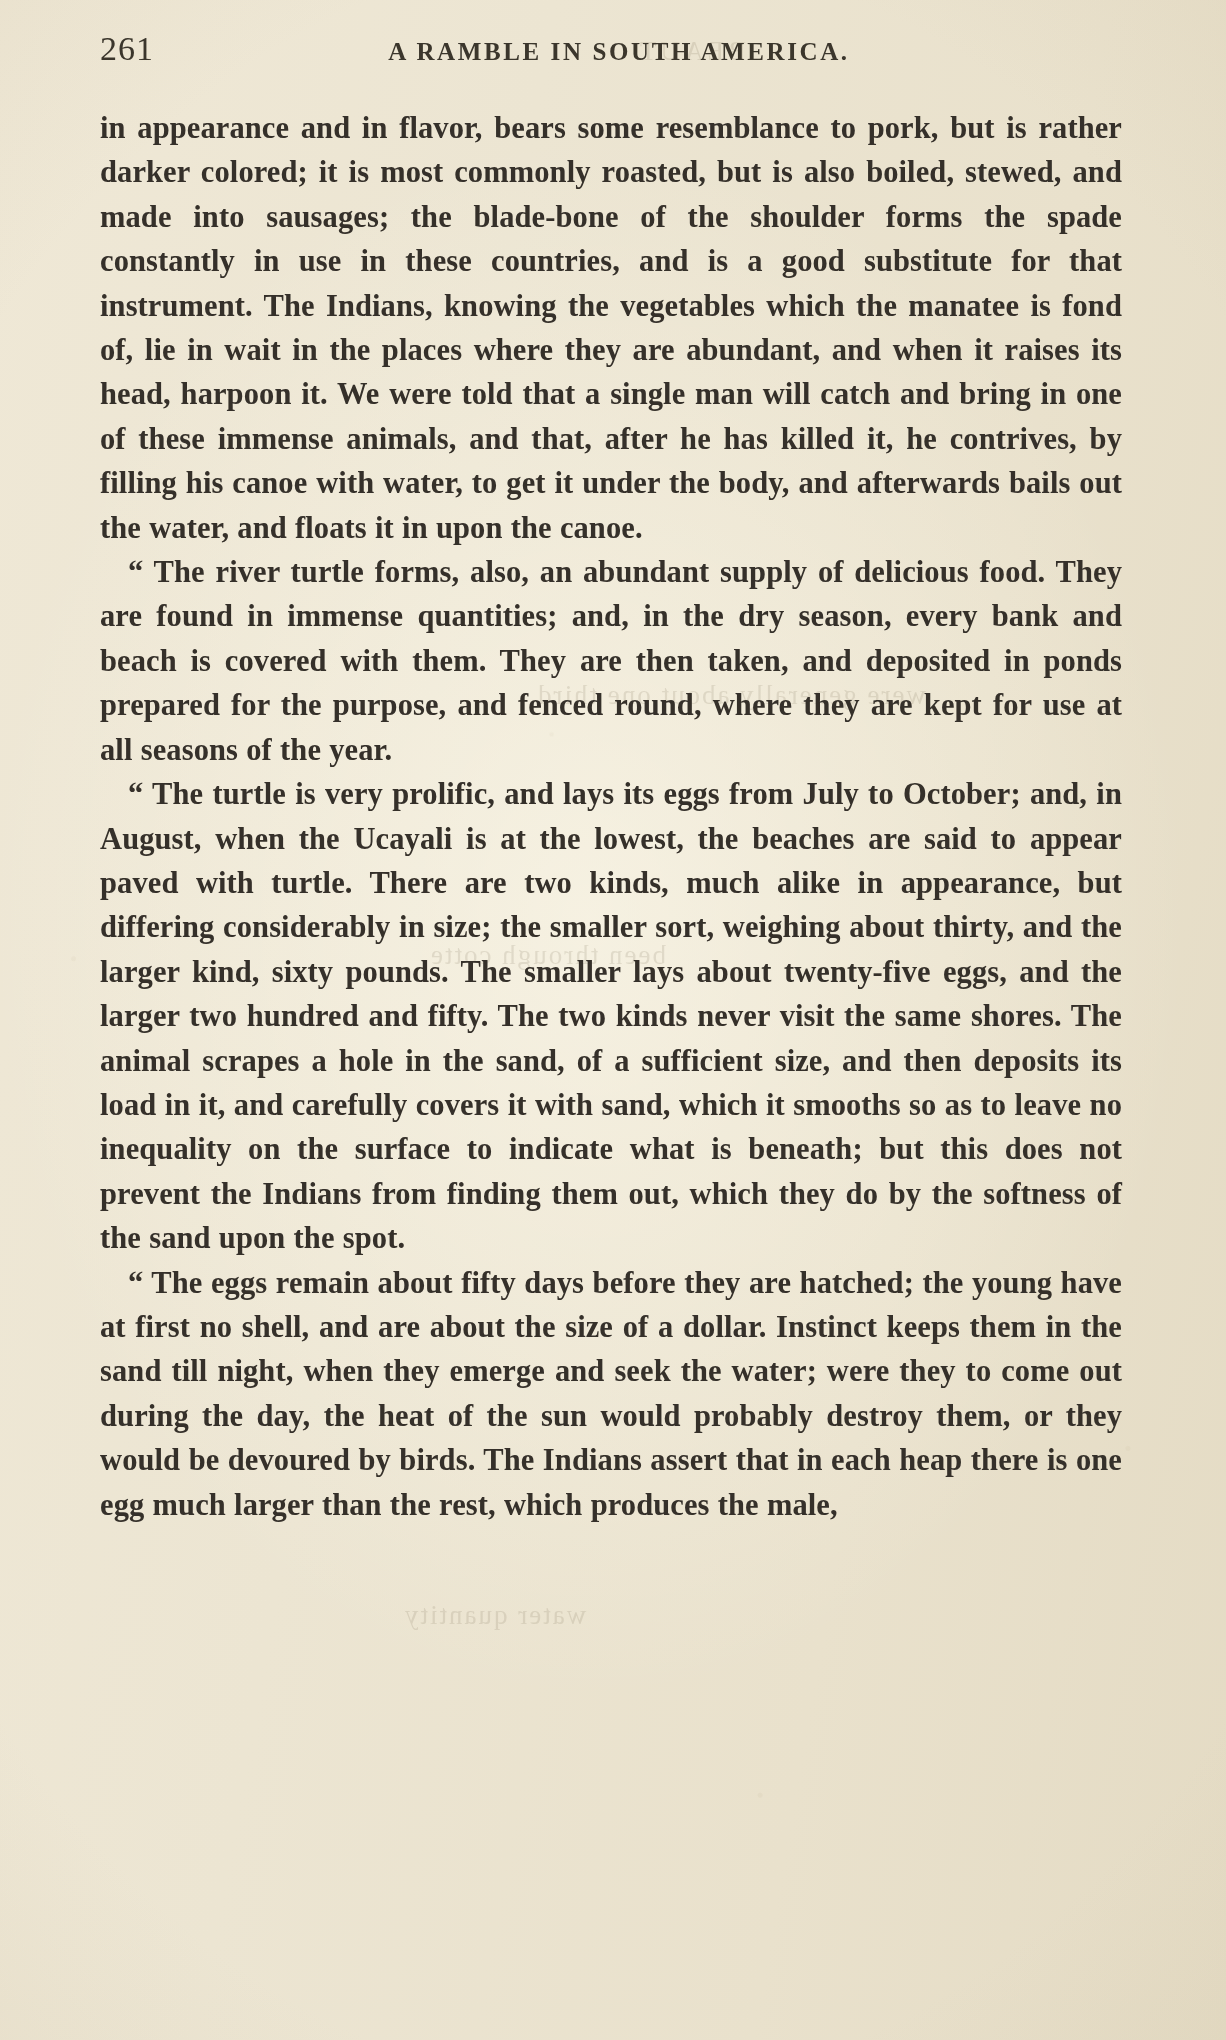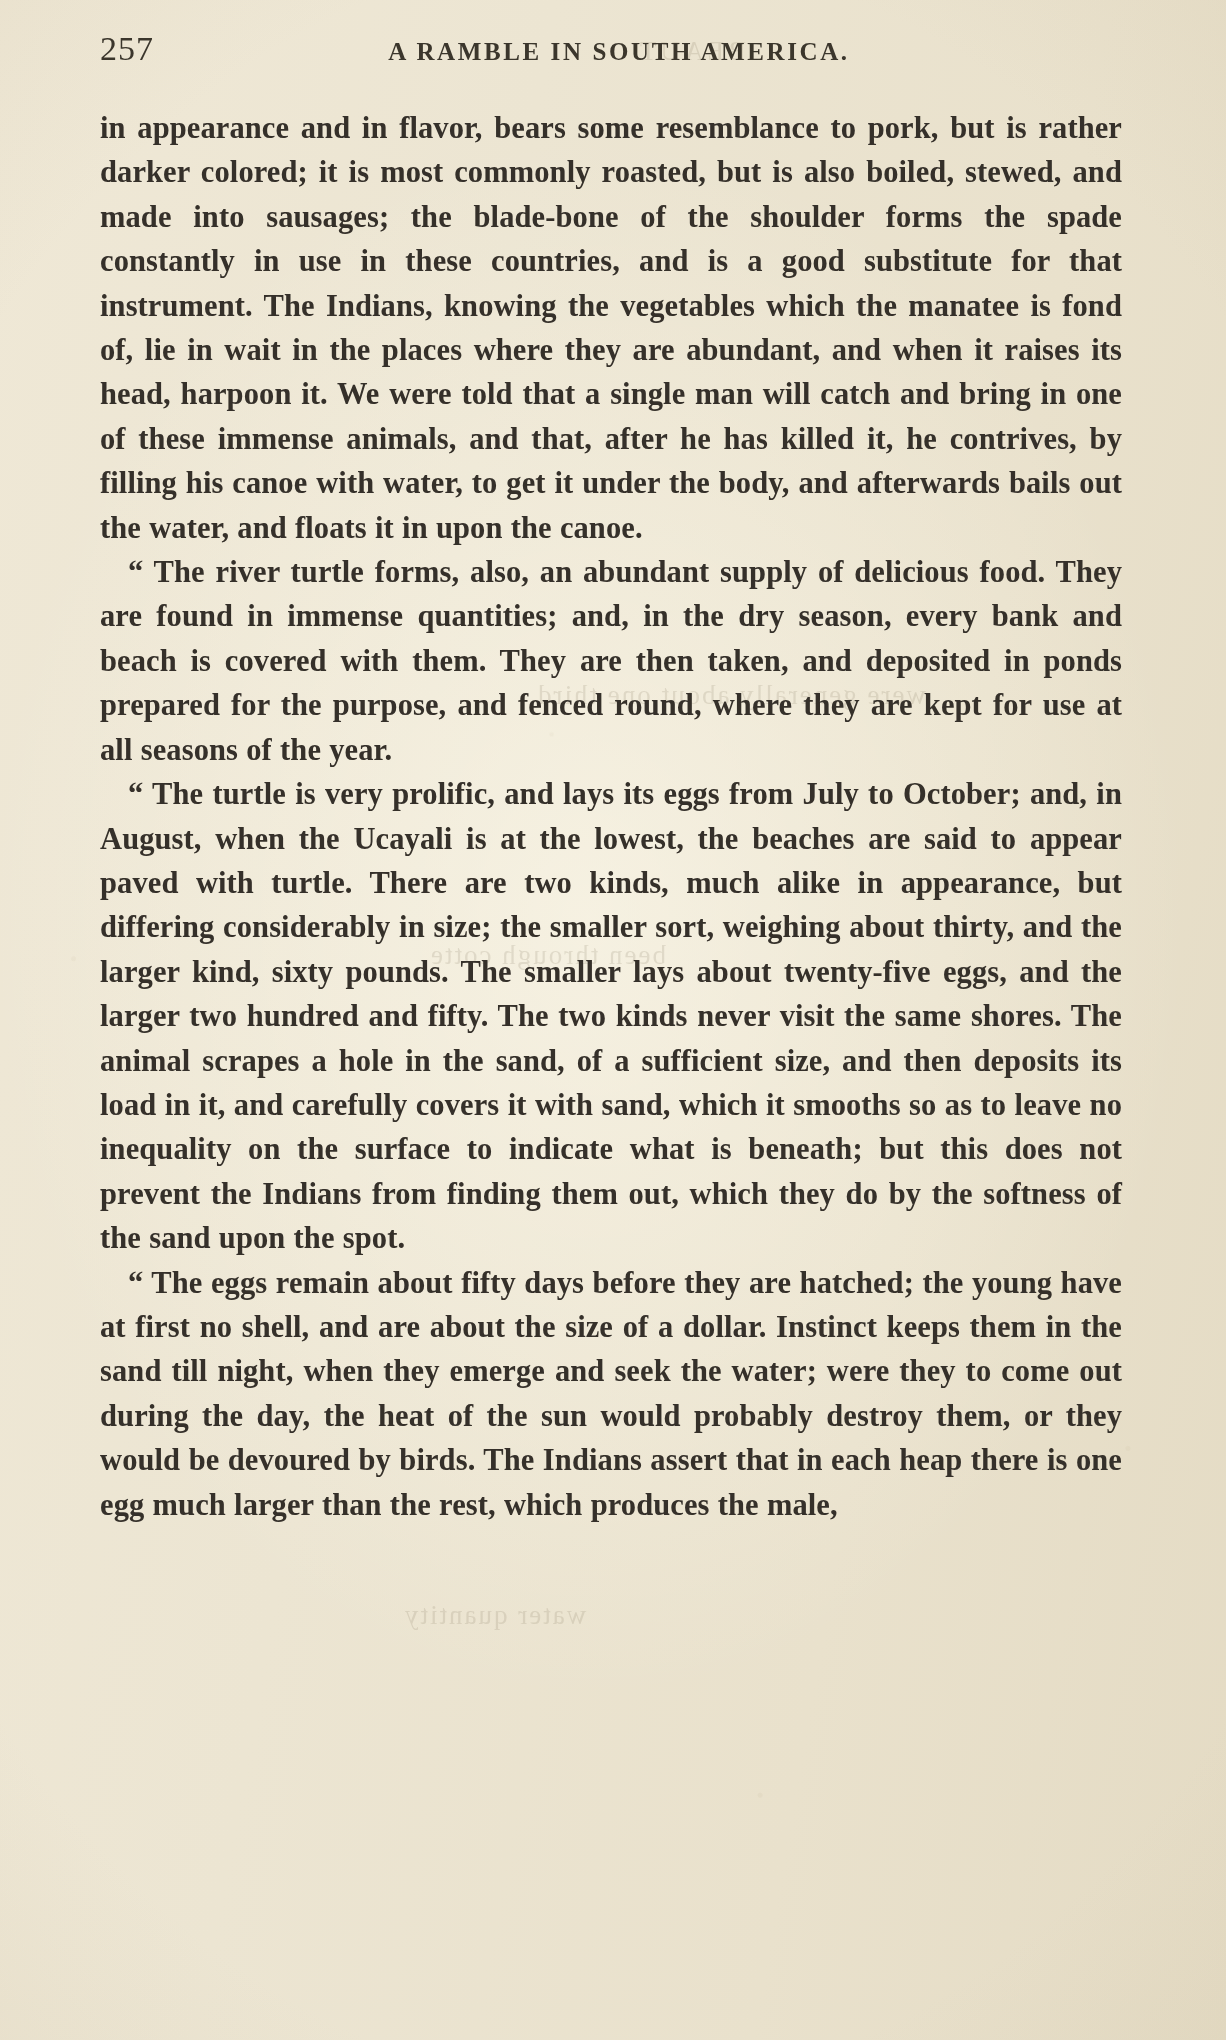--- a/index.html
+++ b/index.html
@@ -113,21 +113,21 @@
   <div class="paper-noise"></div>
 
   <div class="bleed b1">BEAUT</div>
   <div class="bleed b2">were generally about one third</div>
   <div class="bleed b3">been through  cotte</div>
   <div class="bleed b4">water quantity</div>
 
   <div class="content">
 
     <div class="running-head">
-      <div class="folio">257</div>
+      <div class="folio">261</div>
       <div class="head-title">A RAMBLE IN SOUTH AMERICA.</div>
     </div>
 
     <div class="body-text">
       <p class="ink-a">in appearance and in flavor, bears some resemblance to pork, but is rather darker colored; it is most commonly roasted, but is also boiled, stewed, and made into sausages; the blade-bone of the shoulder forms the spade constantly in use in these countries, and is a good substitute for that instrument.   The Indians, knowing the vegetables which the manatee is fond of, lie in wait in the places where they are abundant, and when it raises its head, harpoon it. We were told that a single man will catch and bring in one of these immense animals, and that, after he has killed it, he contrives, by filling his canoe with water, to get it under the body, and afterwards bails out the water, and floats it in upon the canoe.</p>
       <p class="indent ink-b">“ The river turtle forms, also, an abundant supply of delicious food.   They are found in immense quantities; and, in the dry season, every bank and beach is covered with them.   They are then taken, and deposited in ponds prepared for the purpose, and fenced round, where they are kept for use at all seasons of the year.</p>
       <p class="indent ink-c">“ The turtle is very prolific, and lays its eggs from July to October; and, in August, when the Ucayali is at the lowest, the beaches are said to appear paved with turtle. There are two kinds, much alike in appearance, but differing considerably in size; the smaller sort, weighing about thirty, and the larger kind, sixty pounds.   The smaller lays about twenty-five eggs, and the larger two hundred and fifty.   The two kinds never visit the same shores.   The animal scrapes a hole in the sand, of a sufficient size, and then deposits its load in it, and carefully covers it with sand, which it smooths so as to leave no inequality on the surface to indicate what is beneath; but this does not prevent the Indians from finding them out, which they do by the softness of the sand upon the spot.</p>
       <p class="indent ink-d">“ The eggs remain about fifty days before they are hatched; the young have at first no shell, and are about the size of a dollar.   Instinct keeps them in the sand till night, when they emerge and seek the water; were they to come out during the day, the heat of the sun would probably destroy them, or they would be devoured by birds.   The Indians assert that in each heap there is one egg much larger than the rest, which produces the male,</p>
     </div>
 

